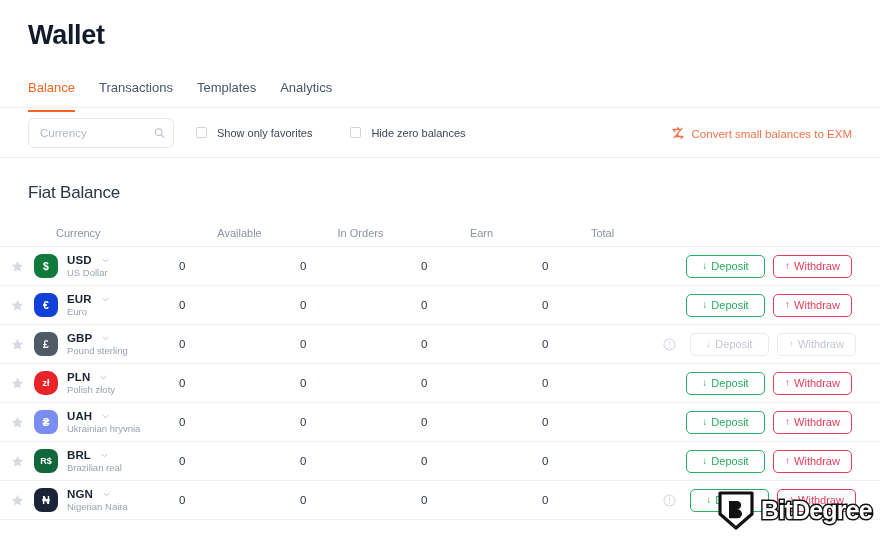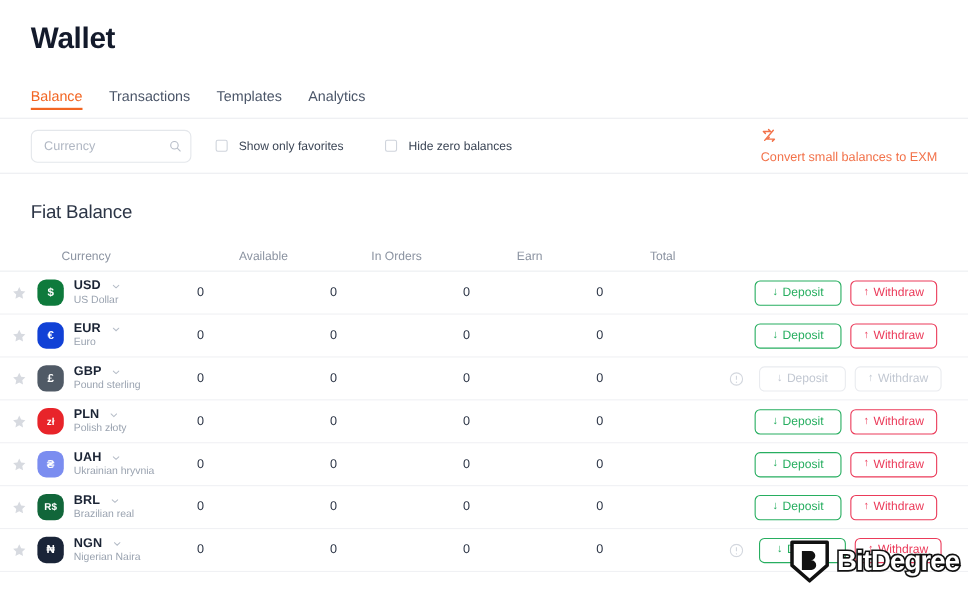--- a/index.html
+++ b/index.html
@@ -48,21 +48,21 @@
   .tabs {
     position: absolute;
     left: 28px; top: 80px;
     display: flex;
     gap: 24px;
     align-items: flex-end;
   }
   .tab {
     font-size: 13px;
     color: #4a5568;
-    padding-bottom: 5px;
+    padding-bottom: 17px;
     position: relative;
     cursor: pointer;
     white-space: nowrap;
   }
   .tab.active { color: #f26522; }
   .tab.active:after {
     content: "";
     position: absolute;
     left: 0; right: 0; bottom: 0;
     height: 2px;
@@ -126,24 +126,23 @@
   }
   .cb-label {
     font-size: 11px;
     color: #3c4656;
     white-space: nowrap;
   }
 
   .convert {
     margin-left: auto;
     display: flex;
-    align-items: flex-start;
+    align-items: flex-end;
     gap: 7px;
     cursor: pointer;
-    flex-direction: column;
   }
   .convert-label {
     font-size: 11.5px;
     color: #f2724a;
     white-space: nowrap;
   }
   .swap-icon { width: 14px; height: 14px; flex: none; }
   .swap-icon svg { display: block; }
 
   .filter-rule {

